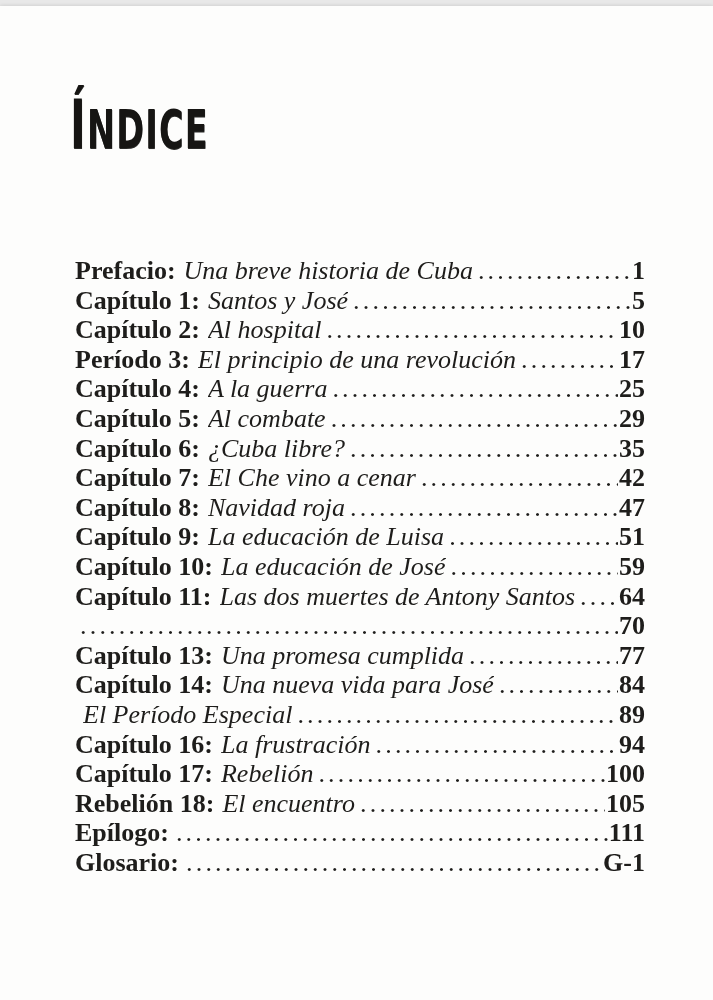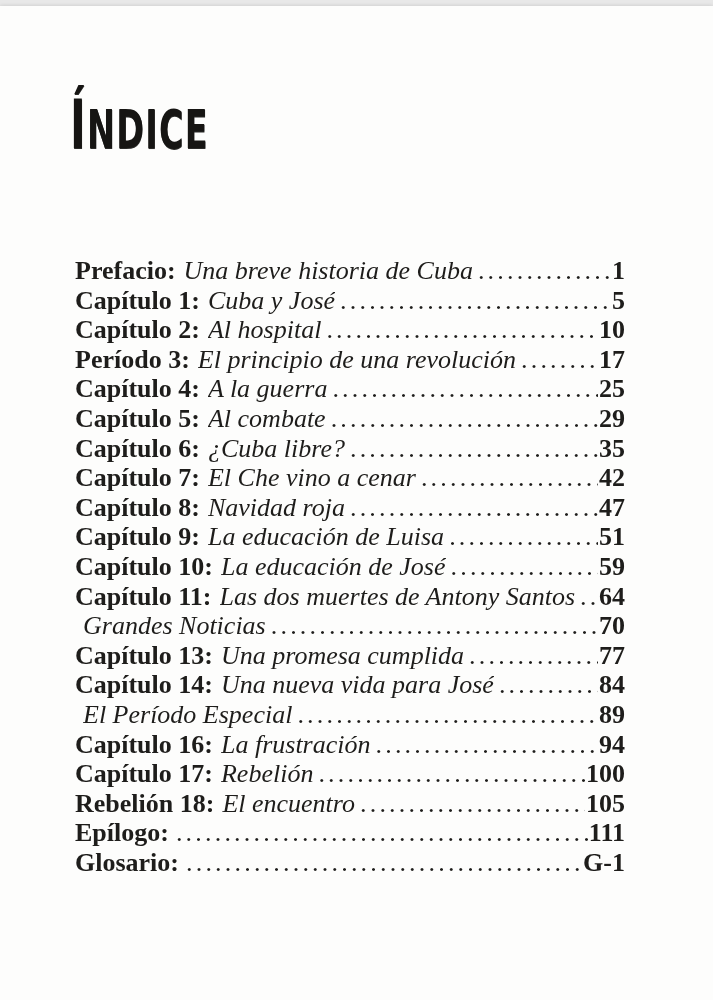--- a/index.html
+++ b/index.html
@@ -49,21 +49,21 @@
     white-space:nowrap;
     
     text-shadow:0.5px 0.5px 0 #2a2a28;
   }
   .doc-title::first-letter{
     font-size:68px;
   }
   .toc{
     position:absolute;
     left:75px;
-    right:88px;
+    right:68px;
     top:250px;
     list-style:none;
     margin:0;
     padding:0;
     font-size:26px;
     line-height:29.6px;
   }
   .toc-row{
     display:flex;
     align-items:baseline;
@@ -103,21 +103,21 @@
   <ol class="toc">
   <li class="toc-row">
     <span class="toc-label">Prefacio:</span>
     <span class="toc-title">Una breve historia de Cuba</span>
     <span class="toc-leader">..........................................................................................................................</span>
     <span class="toc-page">1</span>
   </li>
 
   <li class="toc-row">
     <span class="toc-label">Capítulo 1:</span>
-    <span class="toc-title">Cuba y José</span>
+    <span class="toc-title">Santos y José</span>
     <span class="toc-leader">..........................................................................................................................</span>
     <span class="toc-page">5</span>
   </li>
 
   <li class="toc-row">
     <span class="toc-label">Capítulo 2:</span>
     <span class="toc-title">Al hospital</span>
     <span class="toc-leader">..........................................................................................................................</span>
     <span class="toc-page">10</span>
   </li>
@@ -179,21 +179,20 @@
   </li>
 
   <li class="toc-row">
     <span class="toc-label">Capítulo 11:</span>
     <span class="toc-title">Las dos muertes de Antony Santos</span>
     <span class="toc-leader">..........................................................................................................................</span>
     <span class="toc-page">64</span>
   </li>
 
   <li class="toc-row">
-    <span class="toc-title">Grandes Noticias</span>
     <span class="toc-leader">..........................................................................................................................</span>
     <span class="toc-page">70</span>
   </li>
 
   <li class="toc-row">
     <span class="toc-label">Capítulo 13:</span>
     <span class="toc-title">Una promesa cumplida</span>
     <span class="toc-leader">..........................................................................................................................</span>
     <span class="toc-page">77</span>
   </li>

